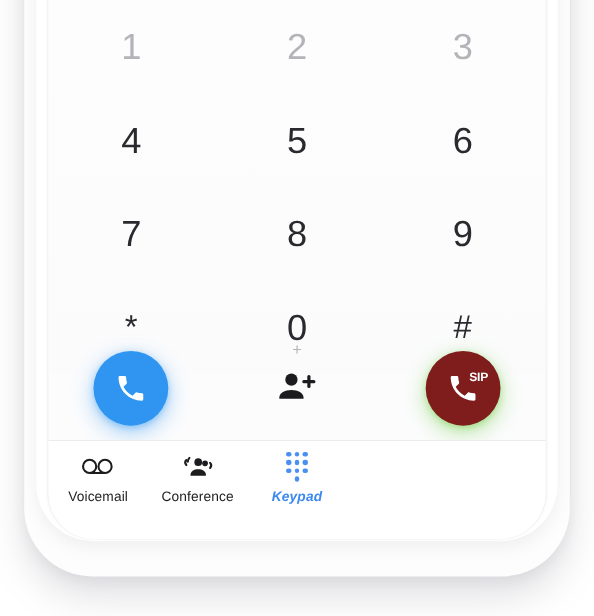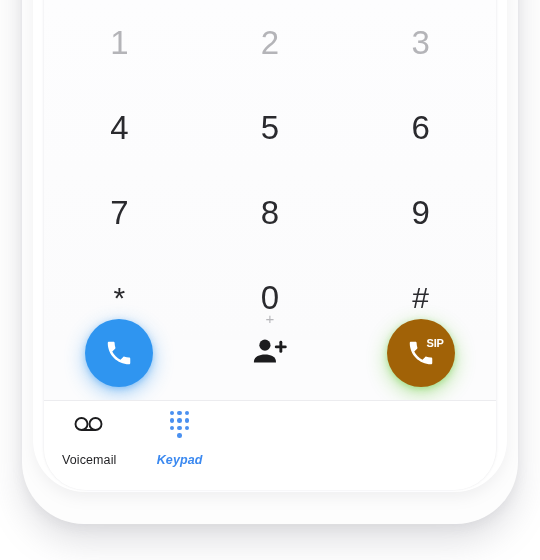--- a/index.html
+++ b/index.html
@@ -129,21 +129,21 @@
     border: none;
     padding: 0;
     cursor: pointer;
     position: relative;
   }
   .fab-call {
     background: #2f95f0;
     box-shadow: 0 6px 20px rgba(47,149,240,0.45), 0 2px 6px rgba(47,149,240,0.35);
   }
   .fab-sip {
-    background: #a16207;
+    background: #7f1d1d;
     box-shadow: 0 6px 20px rgba(86,195,34,0.42), 0 2px 6px rgba(86,195,34,0.32);
   }
   .fab svg { display: block; }
   .sip-label {
     position: absolute;
     right: 11px;
     top: 19px;
     font-family: "Liberation Sans", sans-serif;
     font-size: 11px;
     font-weight: bold;
@@ -180,21 +180,21 @@
     grid-template-columns: repeat(5, 1fr);
     background: #ffffff;
     padding-top: 10px;
     box-sizing: border-box;
   }
   .tab {
     display: flex;
     flex-direction: column;
     align-items: center;
     justify-content: flex-start;
-    gap: 17px;
+    gap: 8px;
     cursor: pointer;
     background: none;
     border: none;
     padding: 0;
   }
   .tab-icon {
     height: 26px;
     display: flex;
     align-items: center;
     justify-content: center;
@@ -337,20 +337,33 @@
         <span class="tab-icon">
           <svg width="30" height="18" viewBox="0 0 30 18" aria-hidden="true">
             <circle cx="7.5" cy="9" r="6" fill="none" stroke="#1c1c1e" stroke-width="1.9"></circle>
             <circle cx="21.5" cy="9" r="6" fill="none" stroke="#1c1c1e" stroke-width="1.9"></circle>
             <line x1="7.5" y1="15" x2="21.5" y2="15" stroke="#1c1c1e" stroke-width="1.9"></line>
           </svg>
         </span>
         <span class="tab-label">Voicemail</span>
       </button>
 
+      <button class="tab">
+        <span class="tab-icon">
+          <svg width="30" height="22" viewBox="0 0 30 22" aria-hidden="true">
+            <circle cx="15.2" cy="7.2" r="3.5" fill="#1c1c1e"></circle>
+            <path fill="#1c1c1e" d="M8.2 18.6c0-3.2 3.2-5 7-5s7 1.8 7 5v.9H8.2v-.9z"></path>
+            <circle cx="21.4" cy="8.2" r="2.6" fill="#1c1c1e"></circle>
+            <path d="M4.4 5.2c-1.2 1.3-1.2 3.3 0 4.6" fill="none" stroke="#1c1c1e" stroke-width="1.9" stroke-linecap="round"></path>
+            <path d="M7.2 3.3c-.9.8-1.5 2.1-1.5 3.4" fill="none" stroke="#1c1c1e" stroke-width="1.9" stroke-linecap="round"></path>
+            <path d="M26.0 12.4c1.2-1.3 1.2-3.3 0-4.6" fill="none" stroke="#1c1c1e" stroke-width="1.9" stroke-linecap="round"></path>
+          </svg>
+        </span>
+        <span class="tab-label">Conference</span>
+      </button>
 
       <button class="tab active">
         <span class="tab-icon">
           <span class="dotgrid">
             <span class="dot-row">
               <span class="dot"></span>
                 <span class="dot"></span>
                 <span class="dot"></span>
             </span>
             <span class="dot-row">

